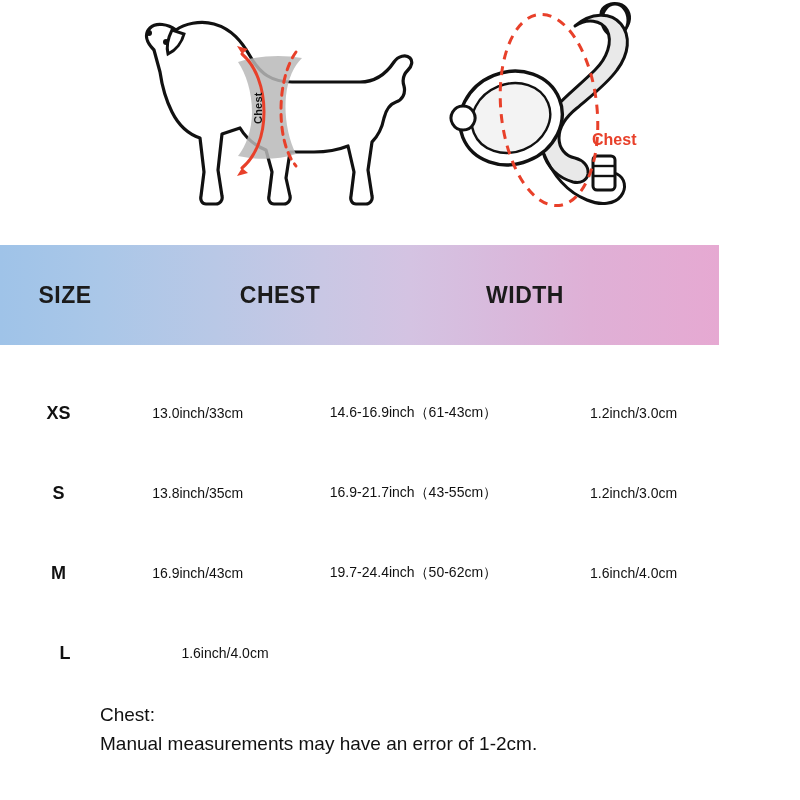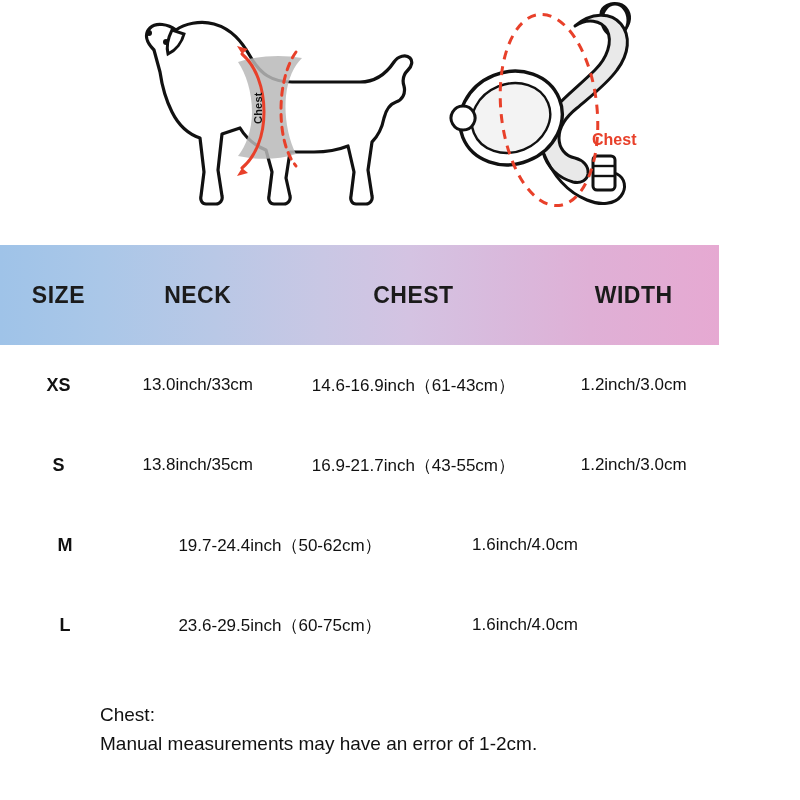--- a/index.html
+++ b/index.html
@@ -84,30 +84,30 @@
     color: #1b1b1b;
     letter-spacing: .5px;
     text-align: center;
   }
   .col-size   { width: 130px; }
   .col-neck   { width: 180px; }
   .col-chest  { width: 300px; }
   .col-width  { width: 190px; }
 
   .body-rows {
-    padding-top: 0;
+    padding-top: 28px;
   }
   .data-row {
     display: flex;
     align-items: center;
     height: 80px;
   }
   .cell {
     text-align: center;
-    font-size: 17px;
+    font-size: 14px;
     color: #111;
   }
   .cell.size {
     font-weight: bold;
     font-size: 18px;
   }
 
   .note {
     position: absolute;
     left: 100px;
@@ -186,21 +186,20 @@
 
     <ellipse cx="124" cy="110" rx="48" ry="96" transform="rotate(-6 124 110)" fill="none" stroke="#e8402a" stroke-width="3" stroke-dasharray="9 7"></ellipse>
   </svg>
   <div class="chest-label-harness">Chest</div>
 </div>
 
 <div class="table-wrap">
 
   <div class="header-row">
     <div class="header-cell col-size">SIZE</div>
-    <div class="header-cell col-neck">NECK</div>
     <div class="header-cell col-chest">CHEST</div>
     <div class="header-cell col-width">WIDTH</div>
   </div>
 
   <div class="body-rows">
 
     <div class="data-row">
       <div class="cell size col-size">XS</div>
       <div class="cell col-neck">13.0inch/33cm</div>
       <div class="cell col-chest">14.6-16.9inch（61-43cm）</div>
@@ -209,27 +208,27 @@
 
     <div class="data-row">
       <div class="cell size col-size">S</div>
       <div class="cell col-neck">13.8inch/35cm</div>
       <div class="cell col-chest">16.9-21.7inch（43-55cm）</div>
       <div class="cell col-width">1.2inch/3.0cm</div>
     </div>
 
     <div class="data-row">
       <div class="cell size col-size">M</div>
+      <div class="cell col-neck">16.9inch/43cm</div>
       <div class="cell col-chest">19.7-24.4inch（50-62cm）</div>
       <div class="cell col-width">1.6inch/4.0cm</div>
     </div>
 
     <div class="data-row">
       <div class="cell size col-size">L</div>
-      <div class="cell col-chest">23.6-29.5inch（60-75cm）</div>
       <div class="cell col-width">1.6inch/4.0cm</div>
     </div>
 
   </div>
 </div>
 
 <div class="note">
   <div>Chest:</div>
   <div>Manual measurements may have an error of 1-2cm.</div>
 </div>

